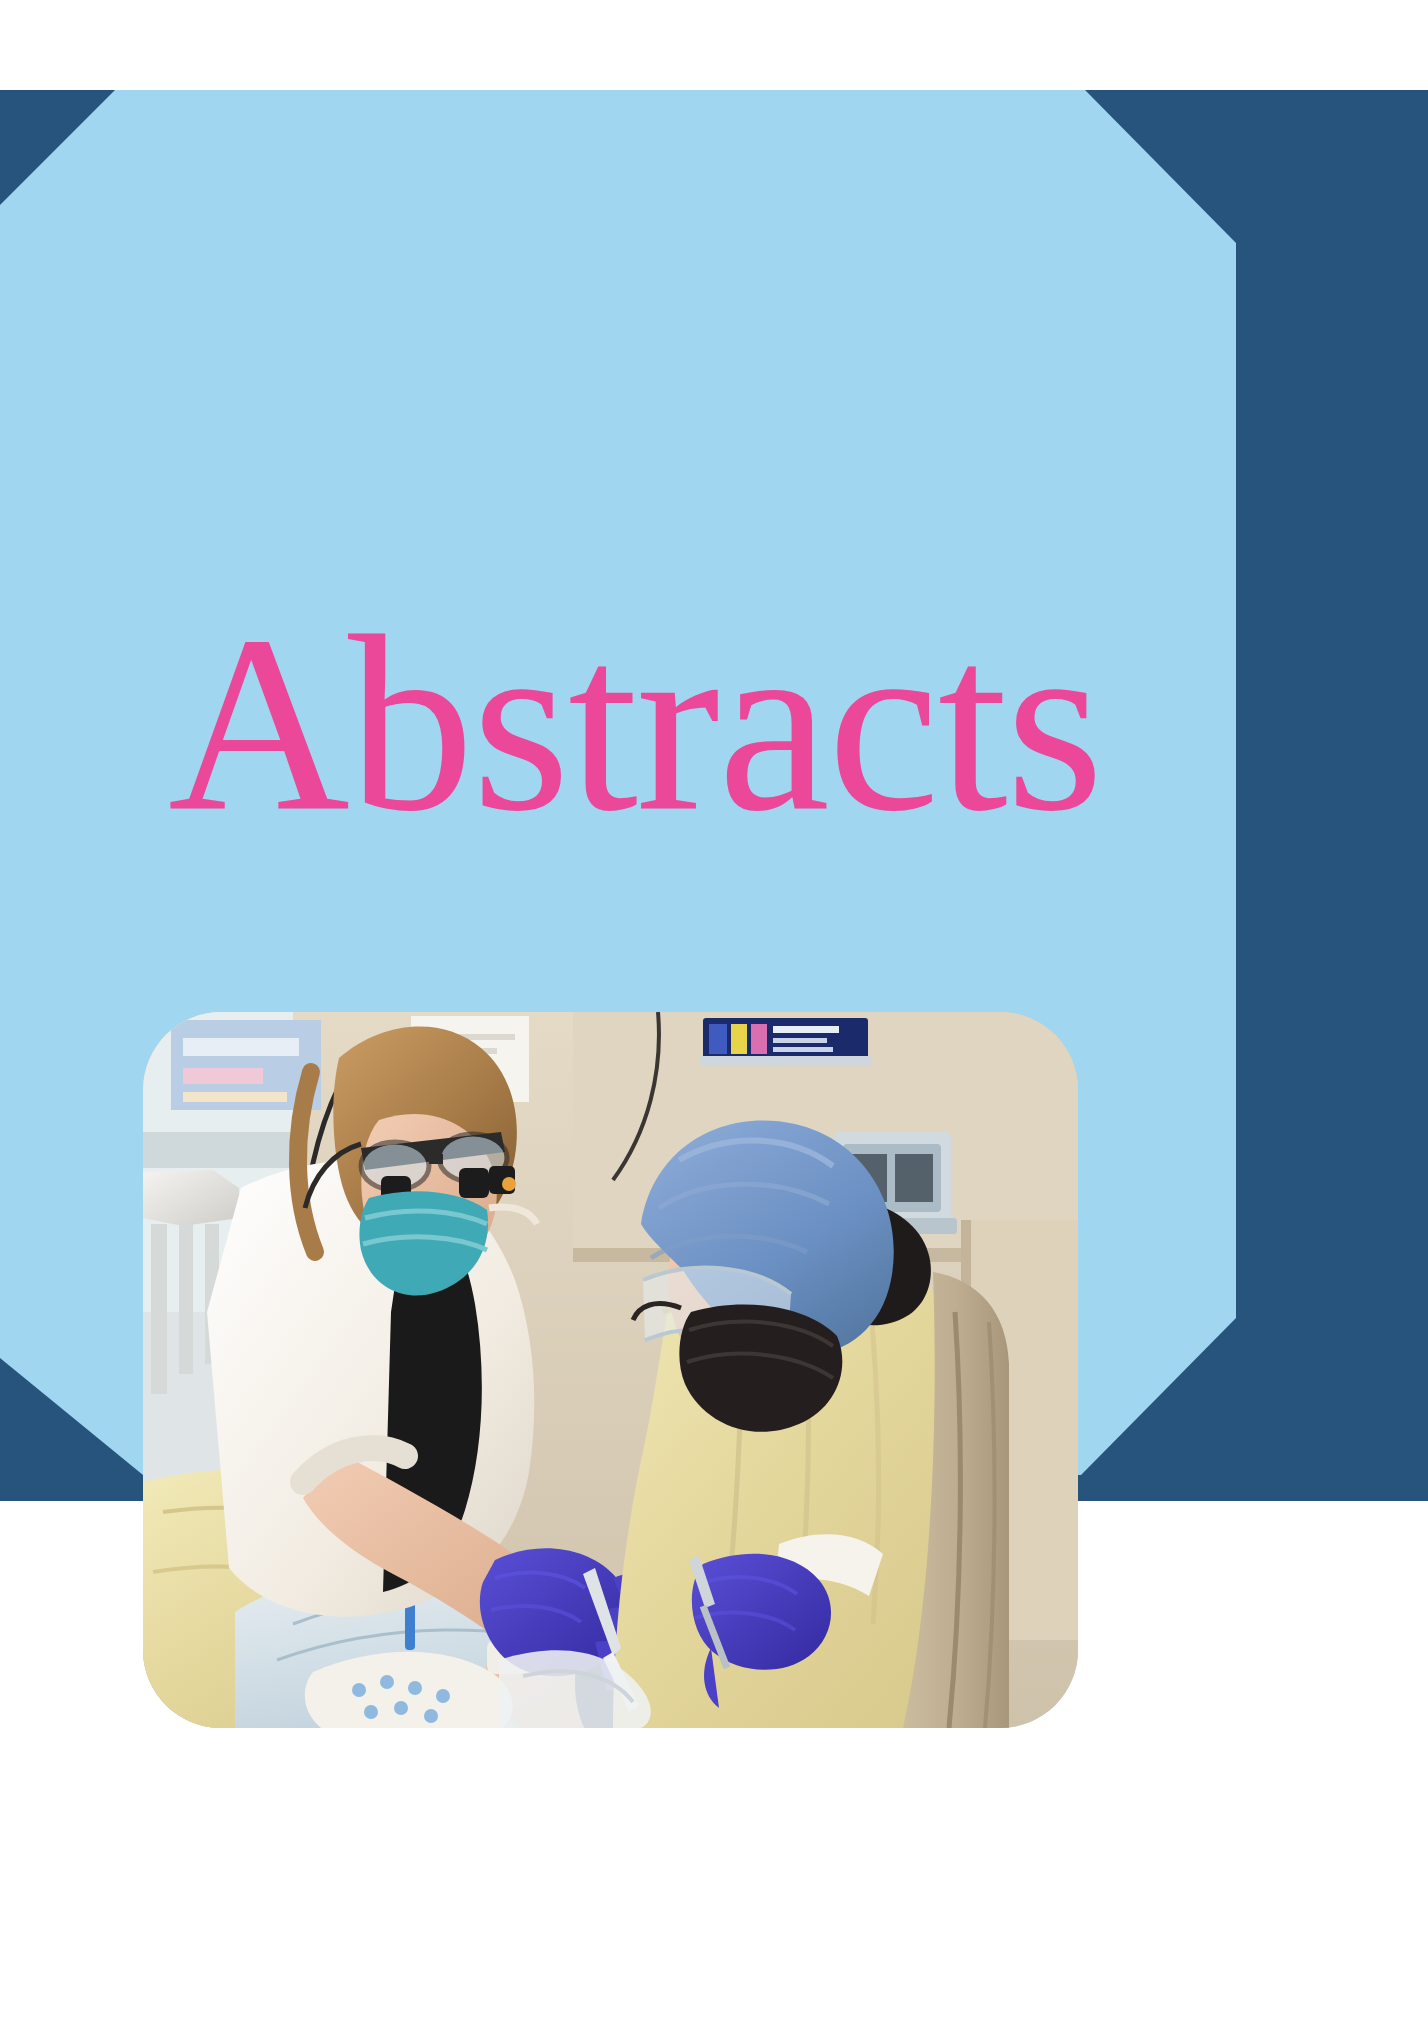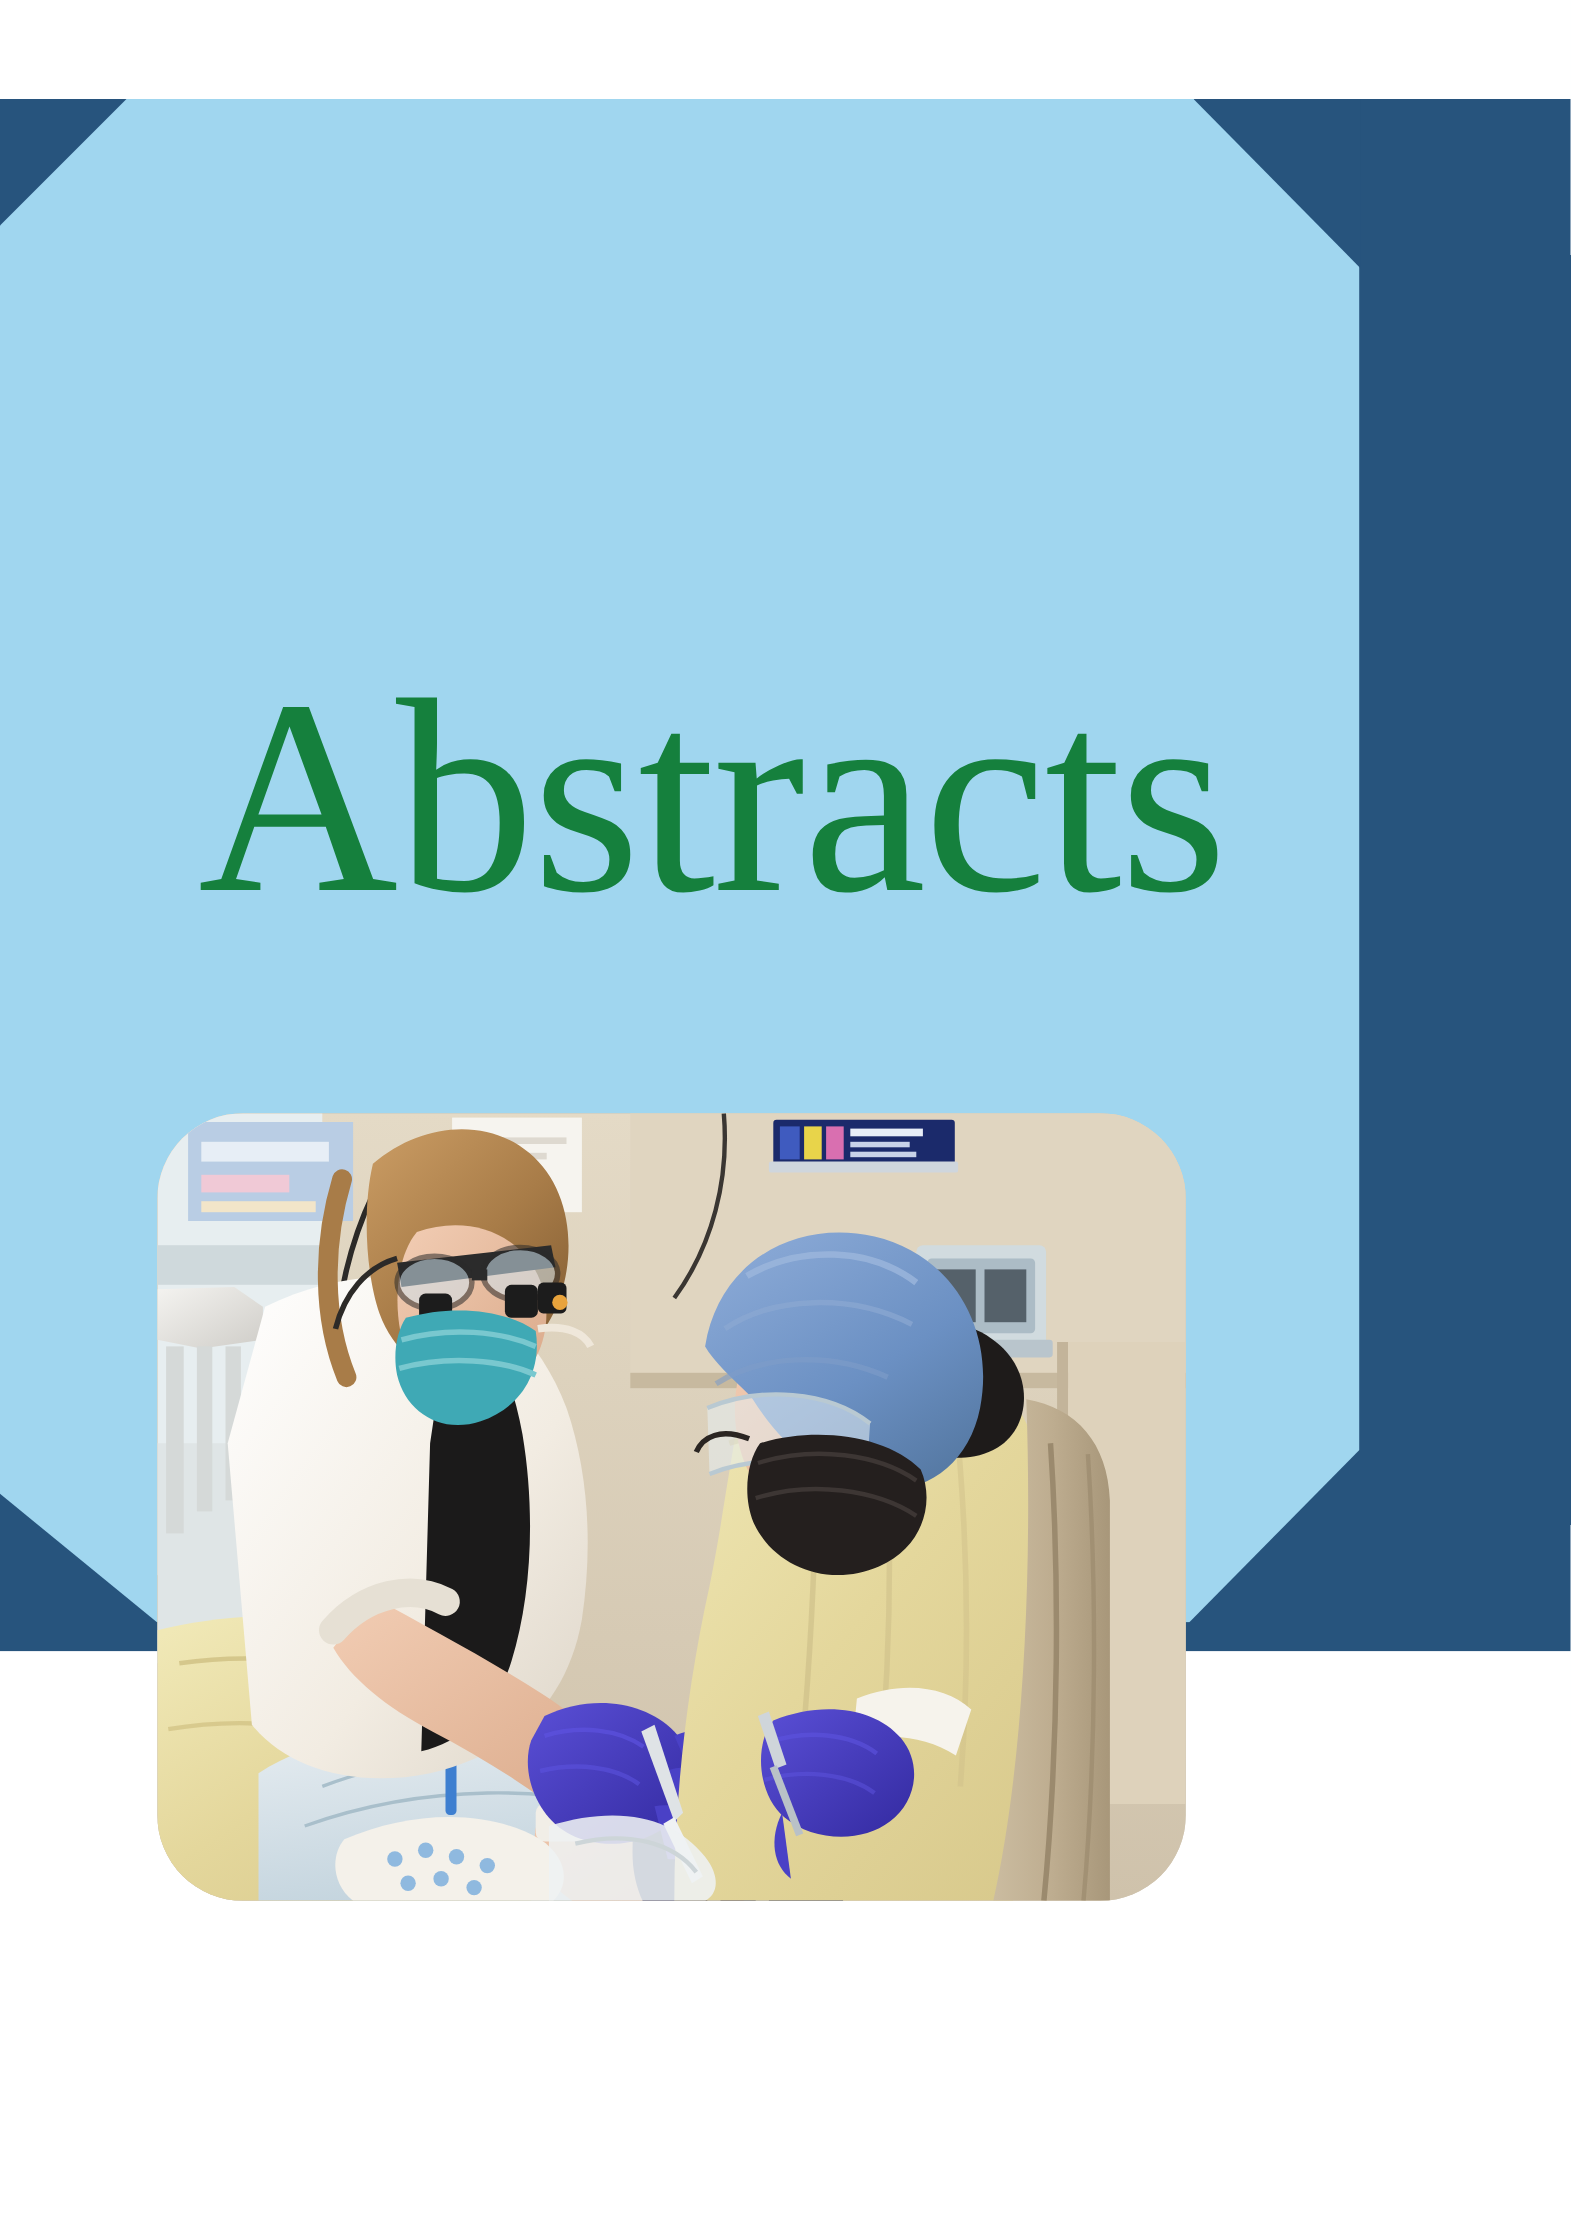--- a/index.html
+++ b/index.html
@@ -68,28 +68,28 @@
     width: 152px;
     height: 154px;
     background: #27547D;
     -webkit-clip-path: polygon(0 0, 100% 0, 100% 100%);
     clip-path: polygon(0 0, 100% 0, 100% 100%);
   }
 
   
   .title {
     position: absolute;
-    left: 180px;
+    left: 168px;
     top: 598px;
     width: 900px;
     font-family: "Liberation Serif", "DejaVu Serif", serif;
     font-size: 252px;
     line-height: 1.0;
     font-weight: 400;
-    color: #15803d;
+    color: #ec4899;
     letter-spacing: -2px;
     white-space: nowrap;
   }
 
   
   .photo-frame {
     position: absolute;
     left: 143px;
     top: 1012px;
     width: 935px;

